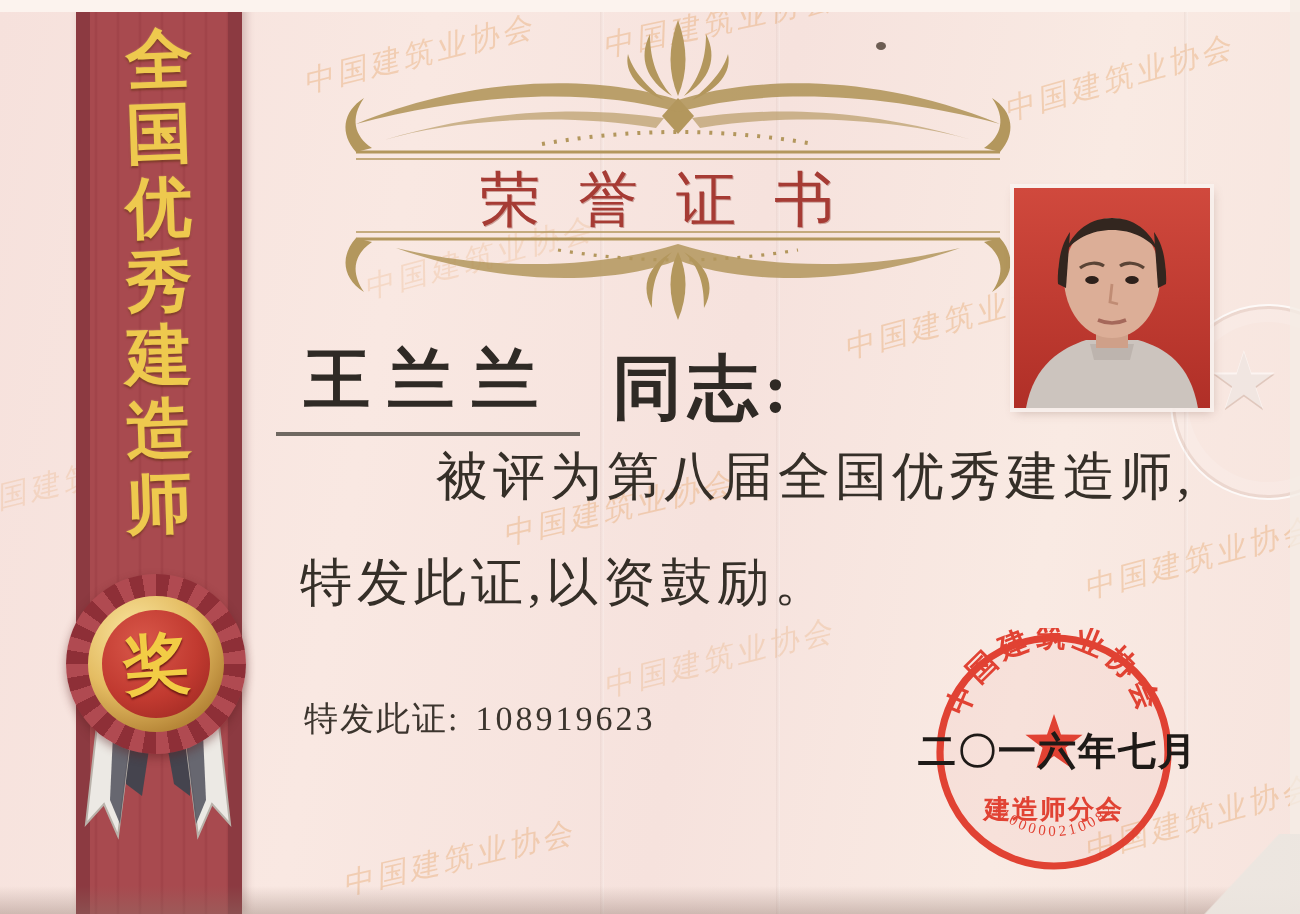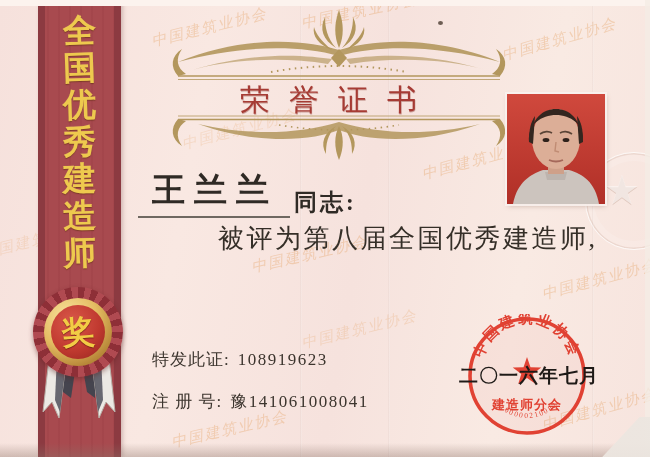--- a/index.html
+++ b/index.html
@@ -52,21 +52,21 @@
   .title{position:absolute;left:168px;top:80px;width:340px;text-align:center;
     font-size:30px;font-weight:normal;color:#a63b34;letter-spacing:19px;margin-right:-19px;
     text-shadow:.5px .5px 0 rgba(120,30,20,.35);}
   
   .photo{position:absolute;left:507px;top:94px;width:98px;height:110px;
     box-shadow:0 0 0 2px rgba(250,242,238,.9),1px 2px 5px rgba(120,80,70,.35);}
   
   .name-row{position:absolute;left:138px;top:168px;display:flex;align-items:flex-end;color:#2f2a25;}
   .name{font-size:33px;font-weight:bold;letter-spacing:9px;padding:0 12px 3px 14px;
     border-bottom:2px solid #6f6861;}
-  .salutation{font-size:23px;font-weight:bold;margin-left:4px;letter-spacing:3px;}
+  .salutation{font-size:35px;font-weight:bold;margin-left:16px;letter-spacing:3px;}
   .body-line{position:absolute;color:#352f28;font-size:26px;letter-spacing:2.5px;font-weight:500;}
   .l1{left:218px;top:221px;}
   .l2{left:150px;top:274px;}
   .meta{position:absolute;left:152px;font-size:17px;color:#3c352e;letter-spacing:1px;}
   .m1{top:348px;}
   .m2{top:390px;}
   .meta .val{margin-left:8px;letter-spacing:1.5px;}
   .date{position:absolute;left:459px;top:363px;font-size:19px;color:#1e1a17;
     letter-spacing:1px;font-weight:bold;z-index:6;}
   .seal{position:absolute;left:465px;top:314px;z-index:5;opacity:.92;}
@@ -159,26 +159,24 @@
     <path d="M49,48 L48,57 L52,58" stroke="#c08c74" stroke-width="1.4" fill="none"></path>
     <path d="M42,66 Q49,69 56,66" stroke="#a5685a" stroke-width="1.8" fill="none"></path>
   </svg>
 
   <div class="name-row">
     <span class="name">王兰兰</span>
     <span class="salutation">同志:</span>
   </div>
 
   <div class="body-line l1">被评为第八届全国优秀建造师,</div>
+  <div class="body-line l2">特发此证,以资鼓励。</div>
 
   <div class="meta m1">
     <span>特发此证:</span><span class="val">108919623</span>
-  </div>
-  <div class="meta m2">
-    <span>注 册 号:</span><span class="val">豫141061008041</span>
   </div>
 
   <svg class="seal" width="125" height="125" viewBox="0 0 125 125">
     <circle cx="62" cy="62" r="57" fill="rgba(223,52,37,0.05)" stroke="#df3425" stroke-width="3.6"></circle>
     <defs>
       <path id="arcTop" d="M17.2,58.1 A45,45 0 1 1 106.8,58.1" fill="none"></path>
       <path id="arcBot" d="M27.6,86.1 A42,42 0 0 0 96.4,86.1" fill="none"></path>
     </defs>
     <text font-size="14.5" font-weight="bold" fill="#df3425" letter-spacing="3">
       <textPath href="#arcTop" startOffset="50%" text-anchor="middle">中国建筑业协会</textPath>

